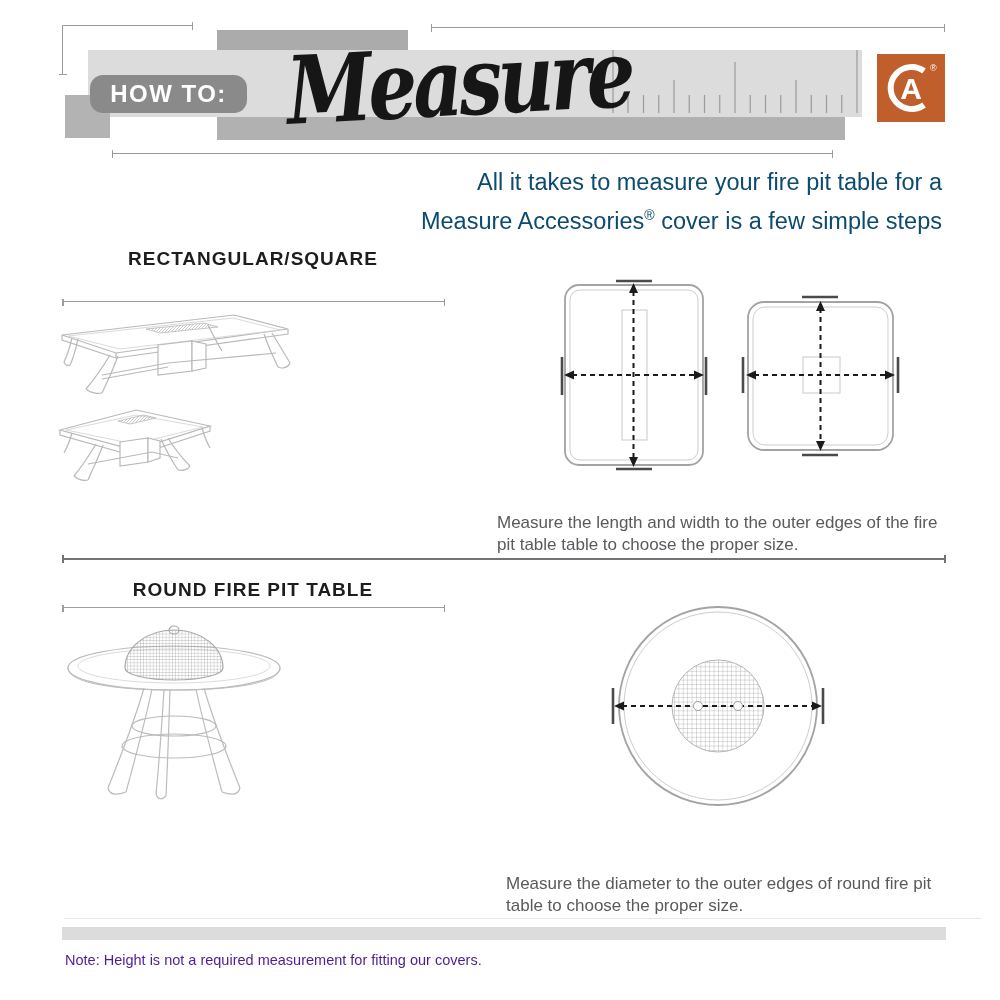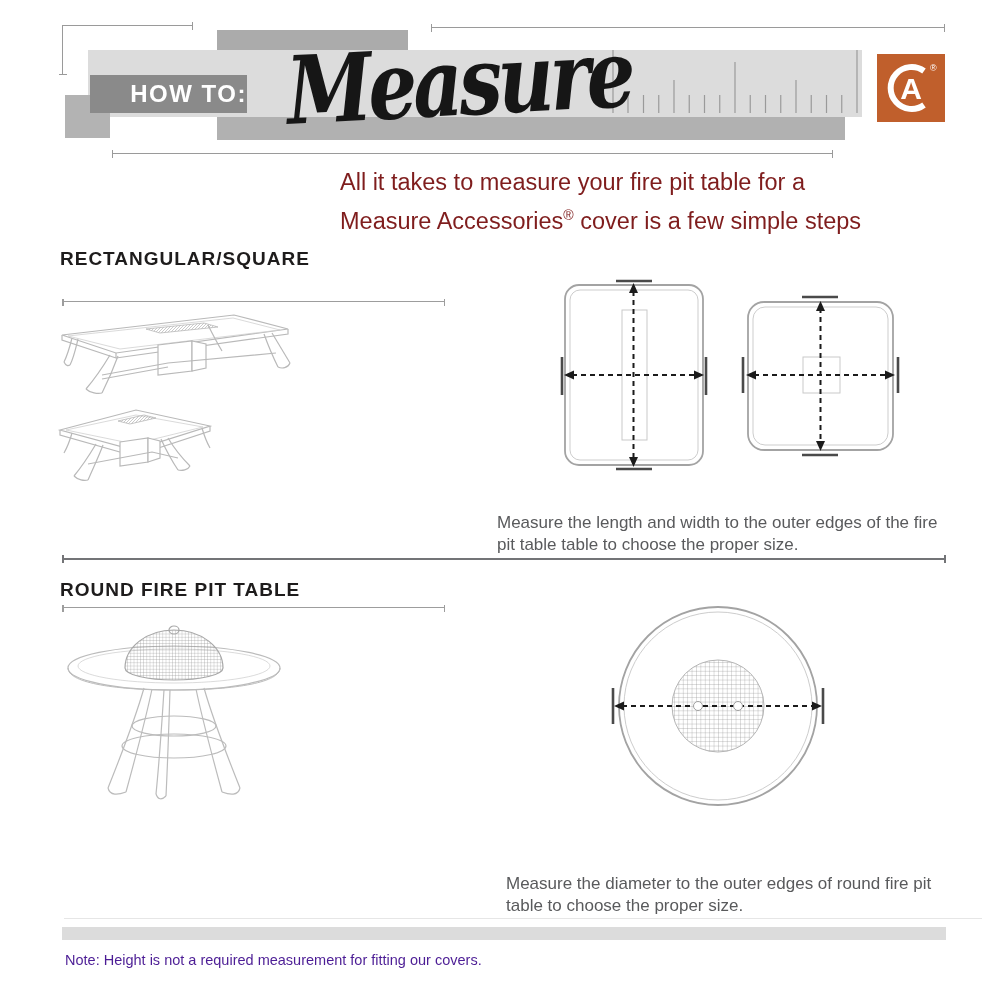--- a/index.html
+++ b/index.html
@@ -23,30 +23,30 @@
   .divider::before,.divider::after{content:"";position:absolute;top:-3px;width:2px;height:8px;background:#737477;}
   .divider::before{left:0;}
   .divider::after{right:0;}
 
   
   .blk-a{left:217px;top:30px;width:191px;height:20px;background:#ababab;}
   .band{left:88px;top:50px;width:774px;height:67px;background:#dcdcdc;}
   .band-bottom{left:217px;top:117px;width:628px;height:23px;background:#b1b1b1;}
   .blk-left{left:65px;top:95px;width:45px;height:43px;background:#b3b3b3;}
   .howto{left:90px;top:75px;width:157px;height:38px;background:#8a8a8a;z-index:4;
-         color:#fff;font-weight:bold;font-size:24px;letter-spacing:1.5px;text-align:right;line-height:38px;}
+         color:#fff;font-weight:bold;font-size:24px;letter-spacing:1.5px;text-align:center;line-height:38px;border-radius:13px;}
   .title-script{left:284px;top:36px;width:340px;z-index:5;color:#161616;
                 font-family:"DejaVu Serif",serif;font-style:italic;font-weight:bold;font-size:94px;
                 letter-spacing:-5px;transform:rotate(-3deg) scaleX(.82);transform-origin:left top;white-space:nowrap;}
   .logo{left:877px;top:54px;width:68px;height:68px;background:#c05f2c;z-index:6;}
   .ruler{left:520px;top:0;width:254px;height:67px;}
 
   
-  .intro{left:340px;top:166px;width:602px;text-align:left;font-size:23.5px;line-height:33px;color:#7f1d1d;}
-  .sec-heading{position:absolute;left:60px;width:386px;font-weight:bold;
+  .intro{left:340px;top:166px;width:602px;text-align:right;font-size:23.5px;line-height:33px;color:#0c4a6e;}
+  .sec-heading{position:absolute;left:60px;width:386px;text-align:center;font-weight:bold;
                font-size:19px;line-height:23px;letter-spacing:1px;color:#1e1c1c;}
   .caption{position:absolute;left:497px;width:448px;font-size:17px;line-height:22px;color:#595a5c;}
   .footbar{left:62px;top:927px;width:884px;height:13px;background:#dcdcdc;}
   .footline{left:64px;top:918px;width:918px;height:1px;background:#e6e6e6;}
   .footnote{left:65px;top:952px;width:640px;font-size:14.5px;color:#4c1d95;}
   sup{font-size:60%;}
 </style>
 </head>
 <body>
 

